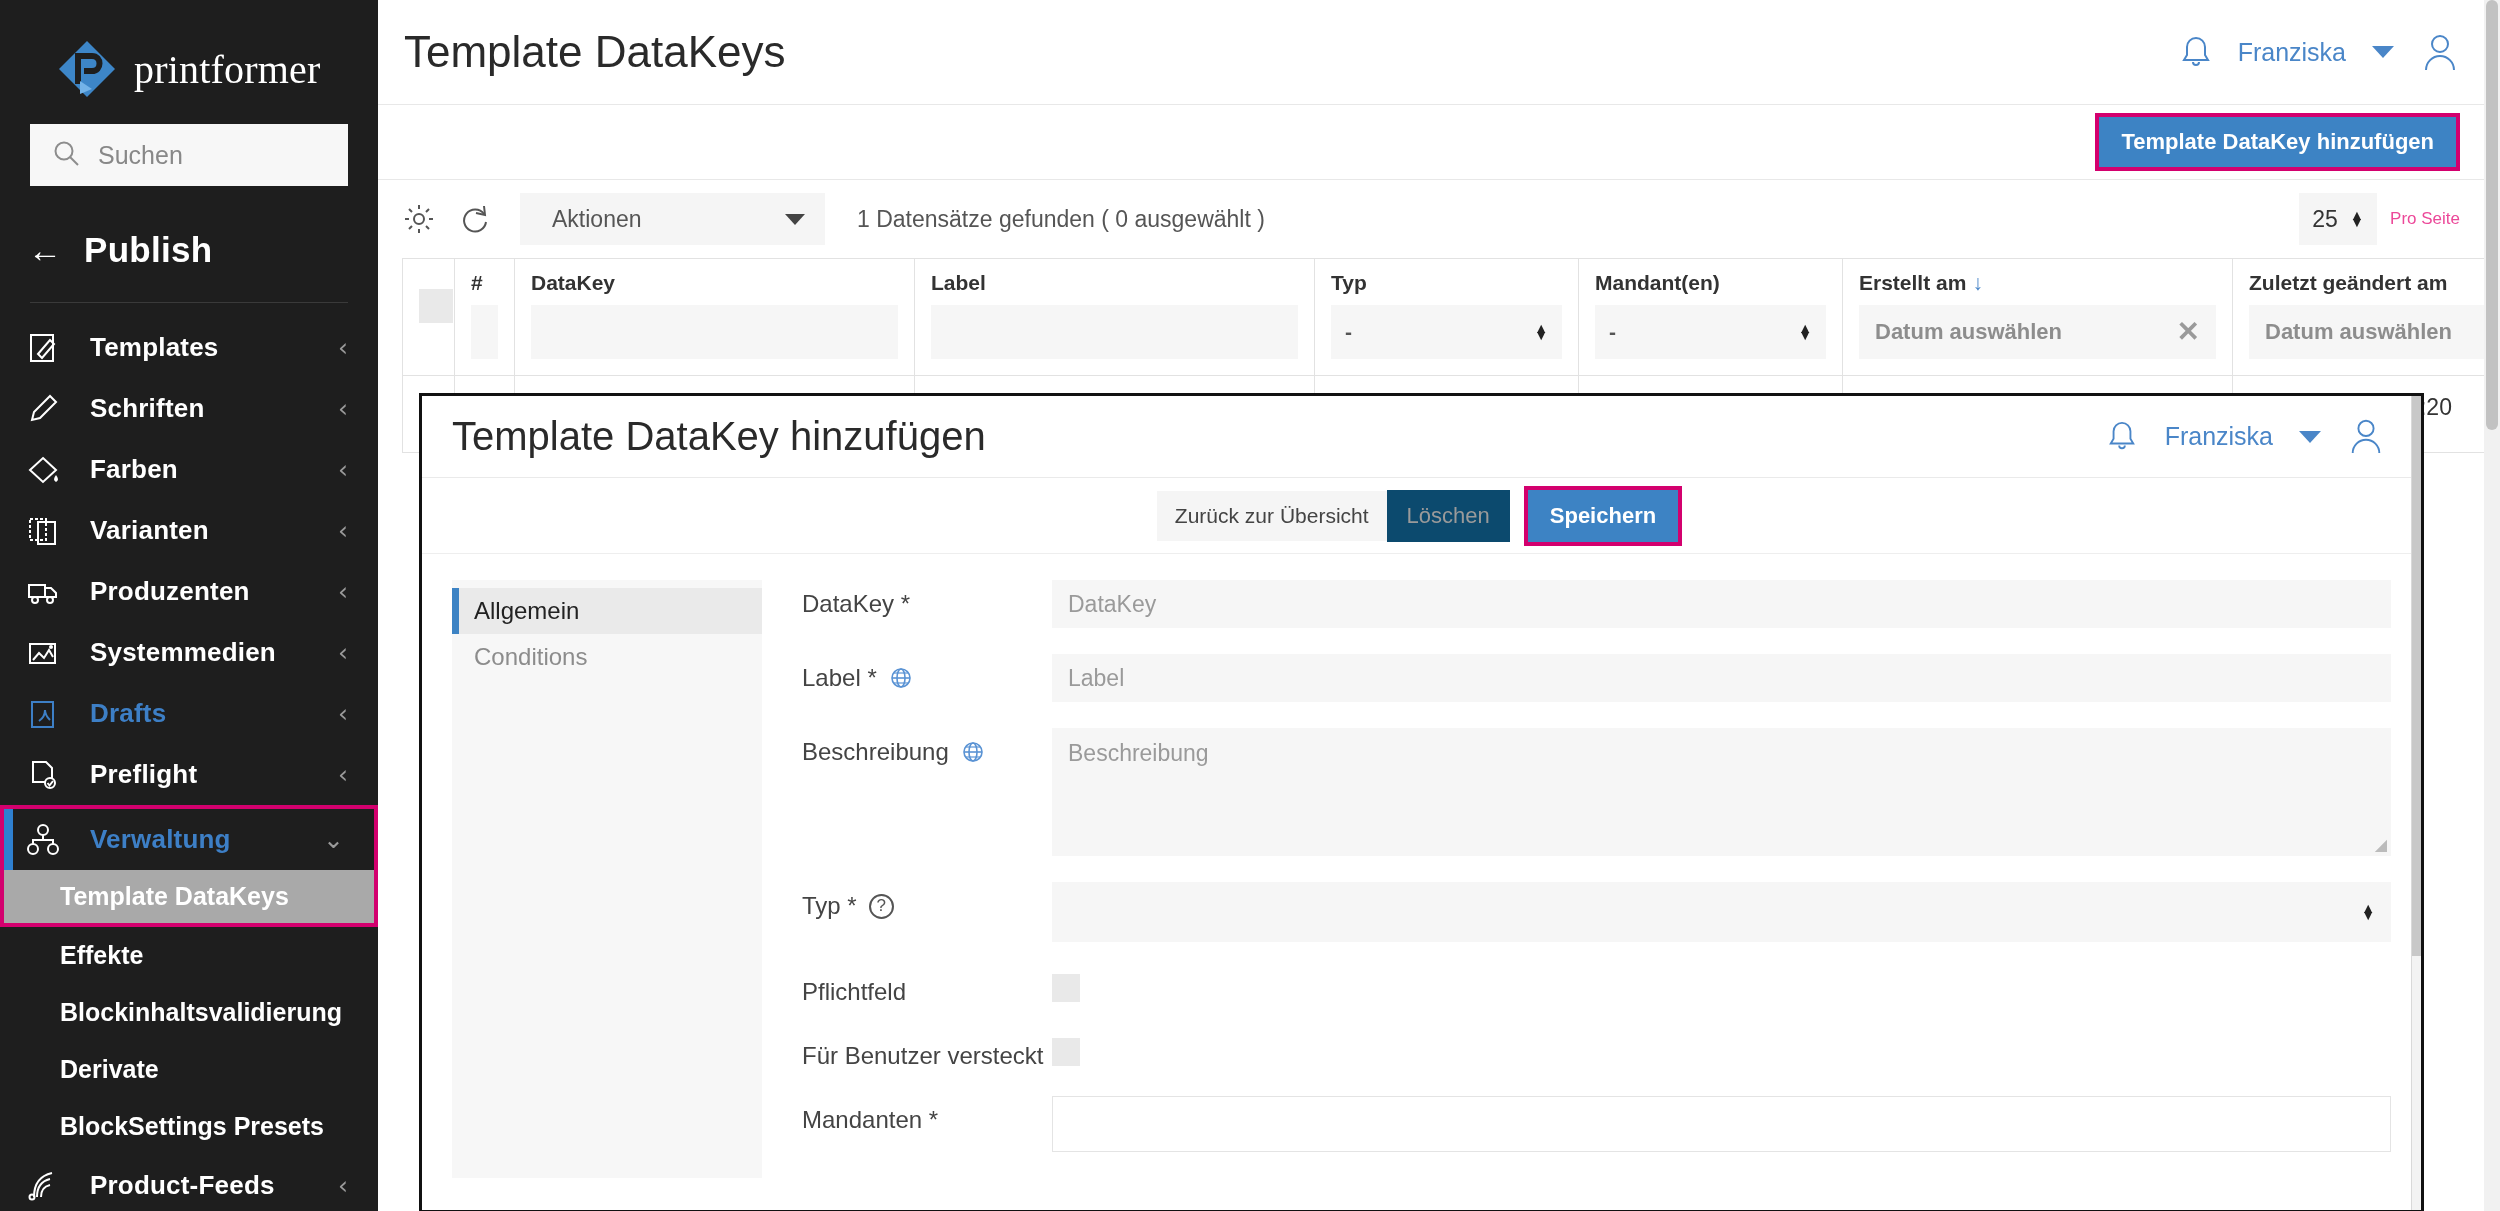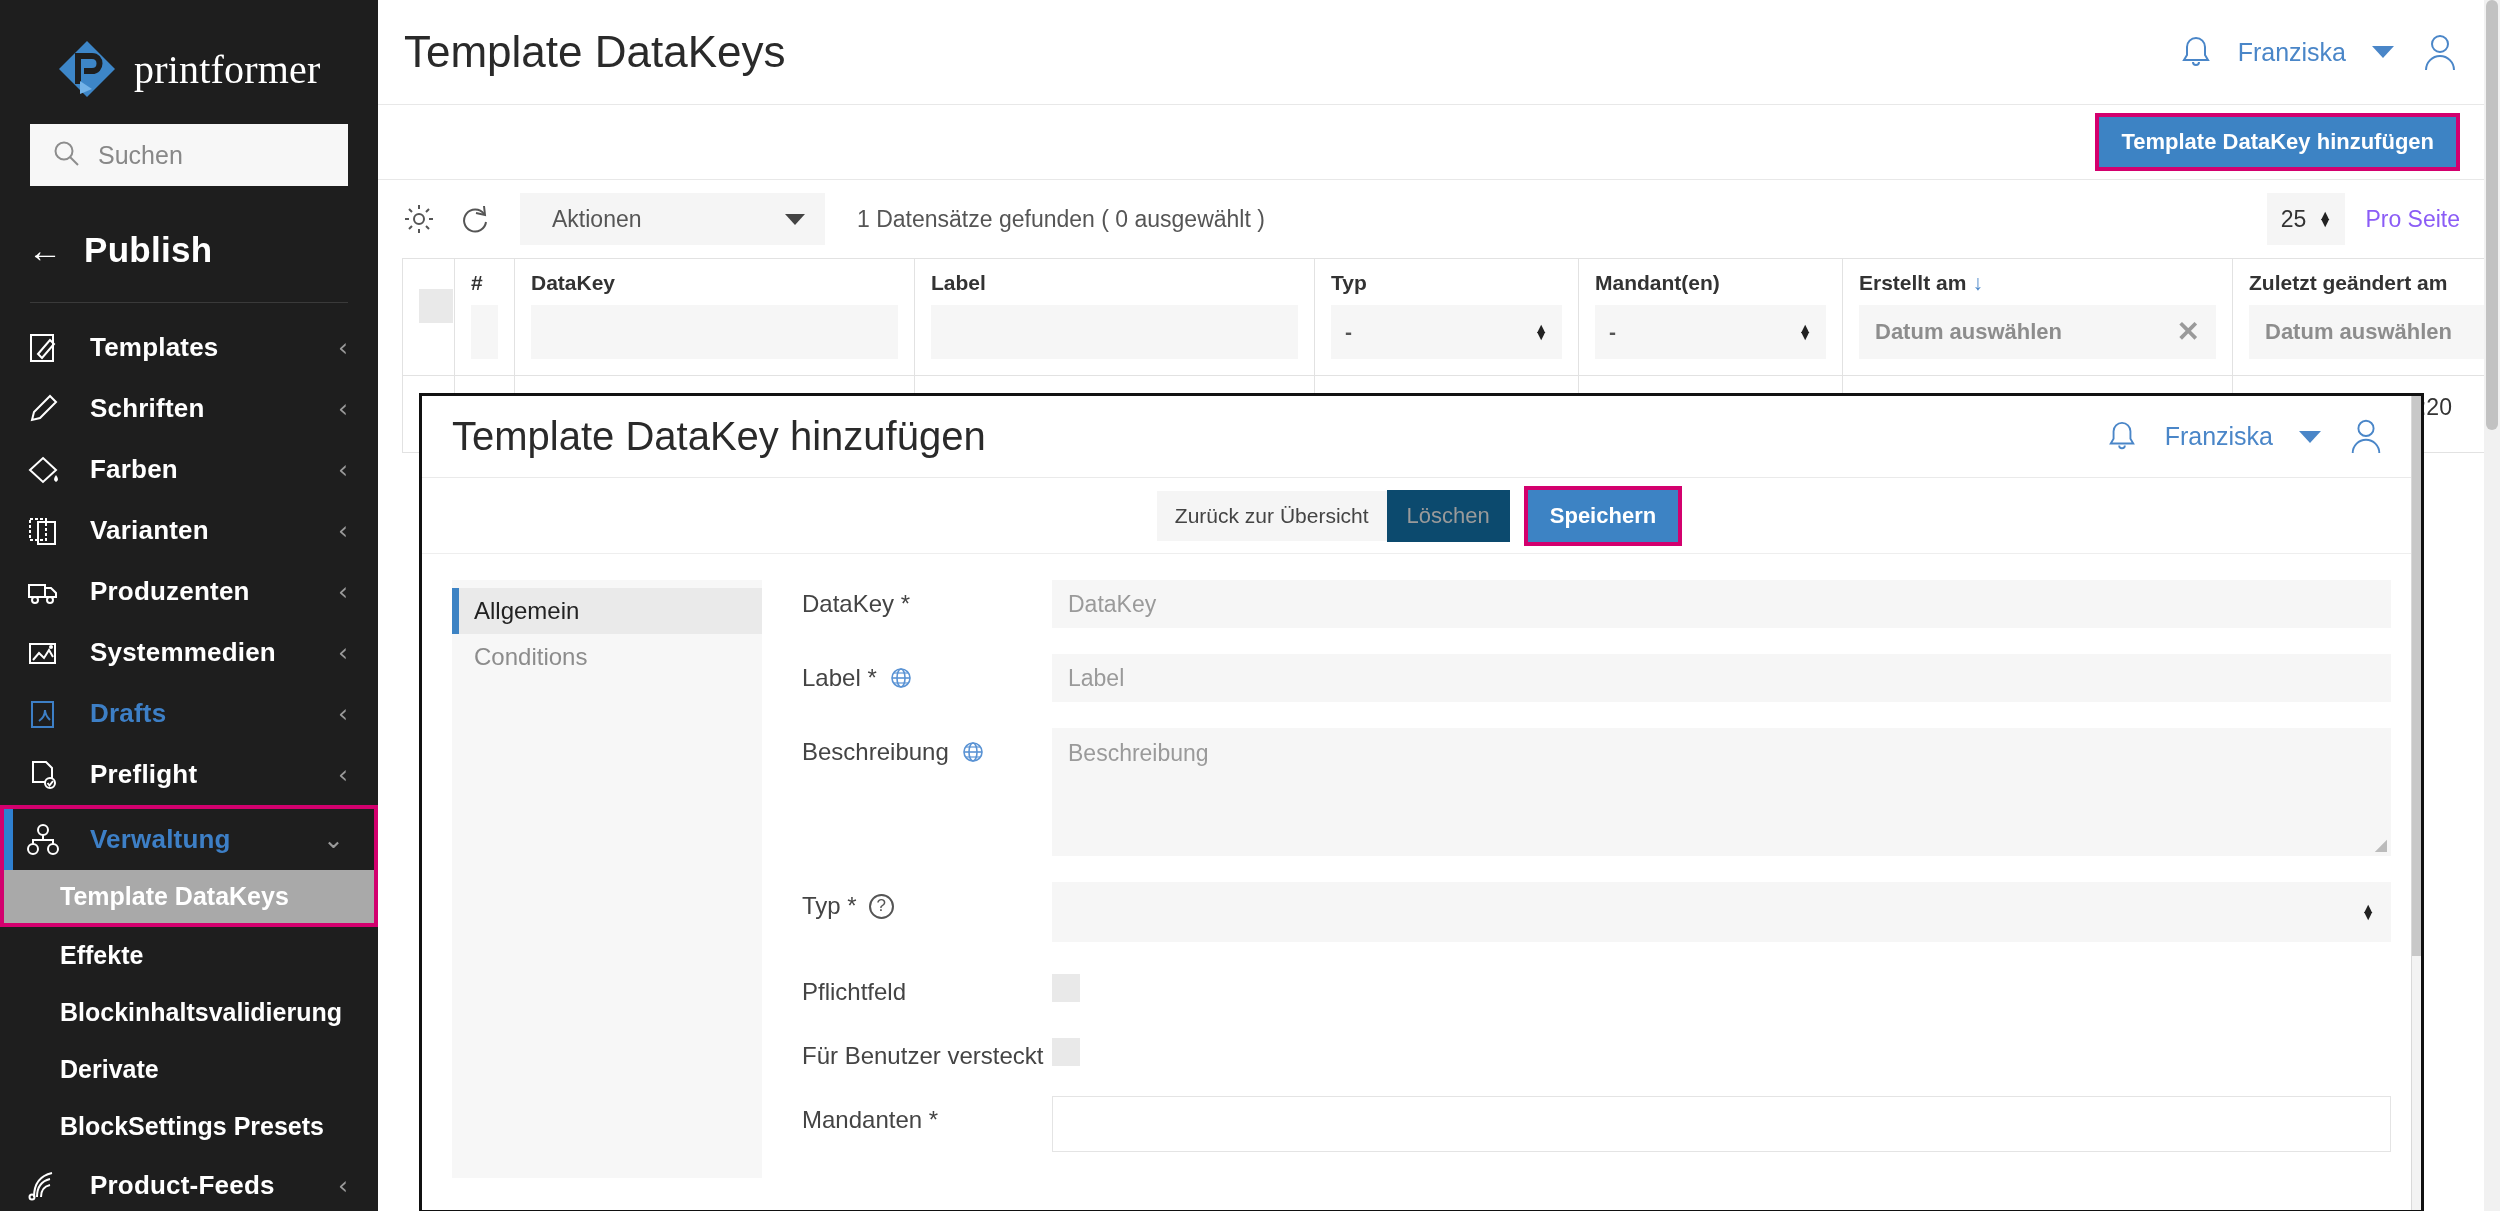--- a/index.html
+++ b/index.html
@@ -111,28 +111,28 @@
   .gear { width: 34px; height: 34px; }
   .refresh { width: 32px; height: 34px; }
   .select-actions {
     width: 305px; height: 52px; background: #f5f5f5;
     display: flex; align-items: center; justify-content: space-between;
     padding: 0 20px 0 32px; color: #555; font-size: 23px; margin-left: 8px;
   }
   .select-actions .tri { width: 0; height: 0; border-left: 10px solid transparent;
                          border-right: 10px solid transparent; border-top: 11px solid #444; }
   .records-text { color: #555; font-size: 23px; margin-left: 10px; }
-  .tools-right { margin-left: auto; display: flex; align-items: center; gap: 20px; }
+  .tools-right { margin-left: auto; display: flex; align-items: center; gap: 13px; }
   .perpage-sel {
     background: #f5f5f5; height: 52px; width: 78px;
     display: flex; align-items: center; justify-content: center; gap: 12px;
     color: #333; font-size: 23px;
   }
   .updown { display:flex; flex-direction:column; line-height:7px; color:#222; font-size:14px;}
-  .perpage-label { color: #8b5cf6; font-size: 23px; text-align: right; }
+  .perpage-label { color: #ec4899; font-size: 17px; text-align: right; }
 
   
   table.grid { width: calc(100% - 64px); margin: 0 40px 0 24px; border-collapse: collapse; table-layout: fixed; }
   table.grid th, table.grid td { border: 1px solid #e2e2e2; vertical-align: top; }
   table.grid th { padding: 12px 16px 16px 16px; text-align: left; background: #fff; }
   .th-label { font-size: 21px; color: #333; font-weight: 700; margin-bottom: 10px; display:inline-block;}
   .sort-arrow { color: #4a86c8; font-size: 21px; margin-left: 6px; }
   .filter-input { background: #f6f6f6; height: 54px; width: 100%; }
   .filter-select {
     background:#f6f6f6; height:54px; width:100%; display:flex; align-items:center;

